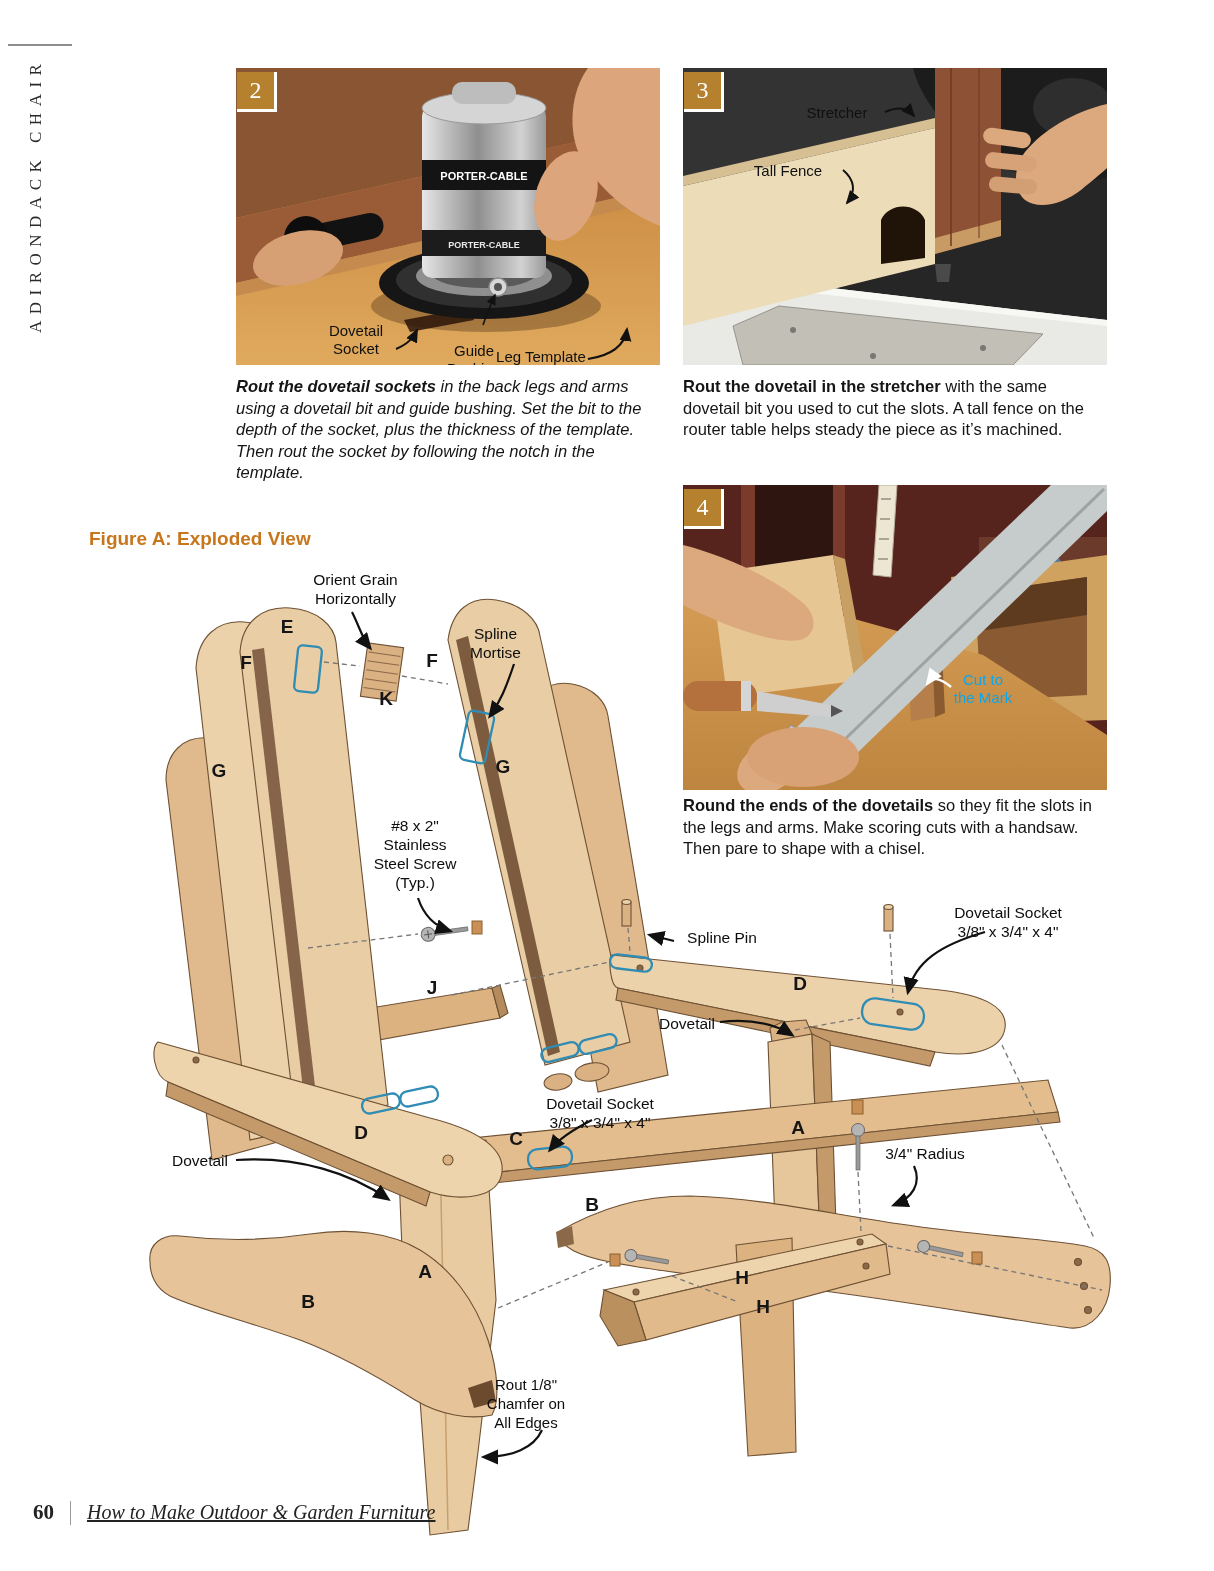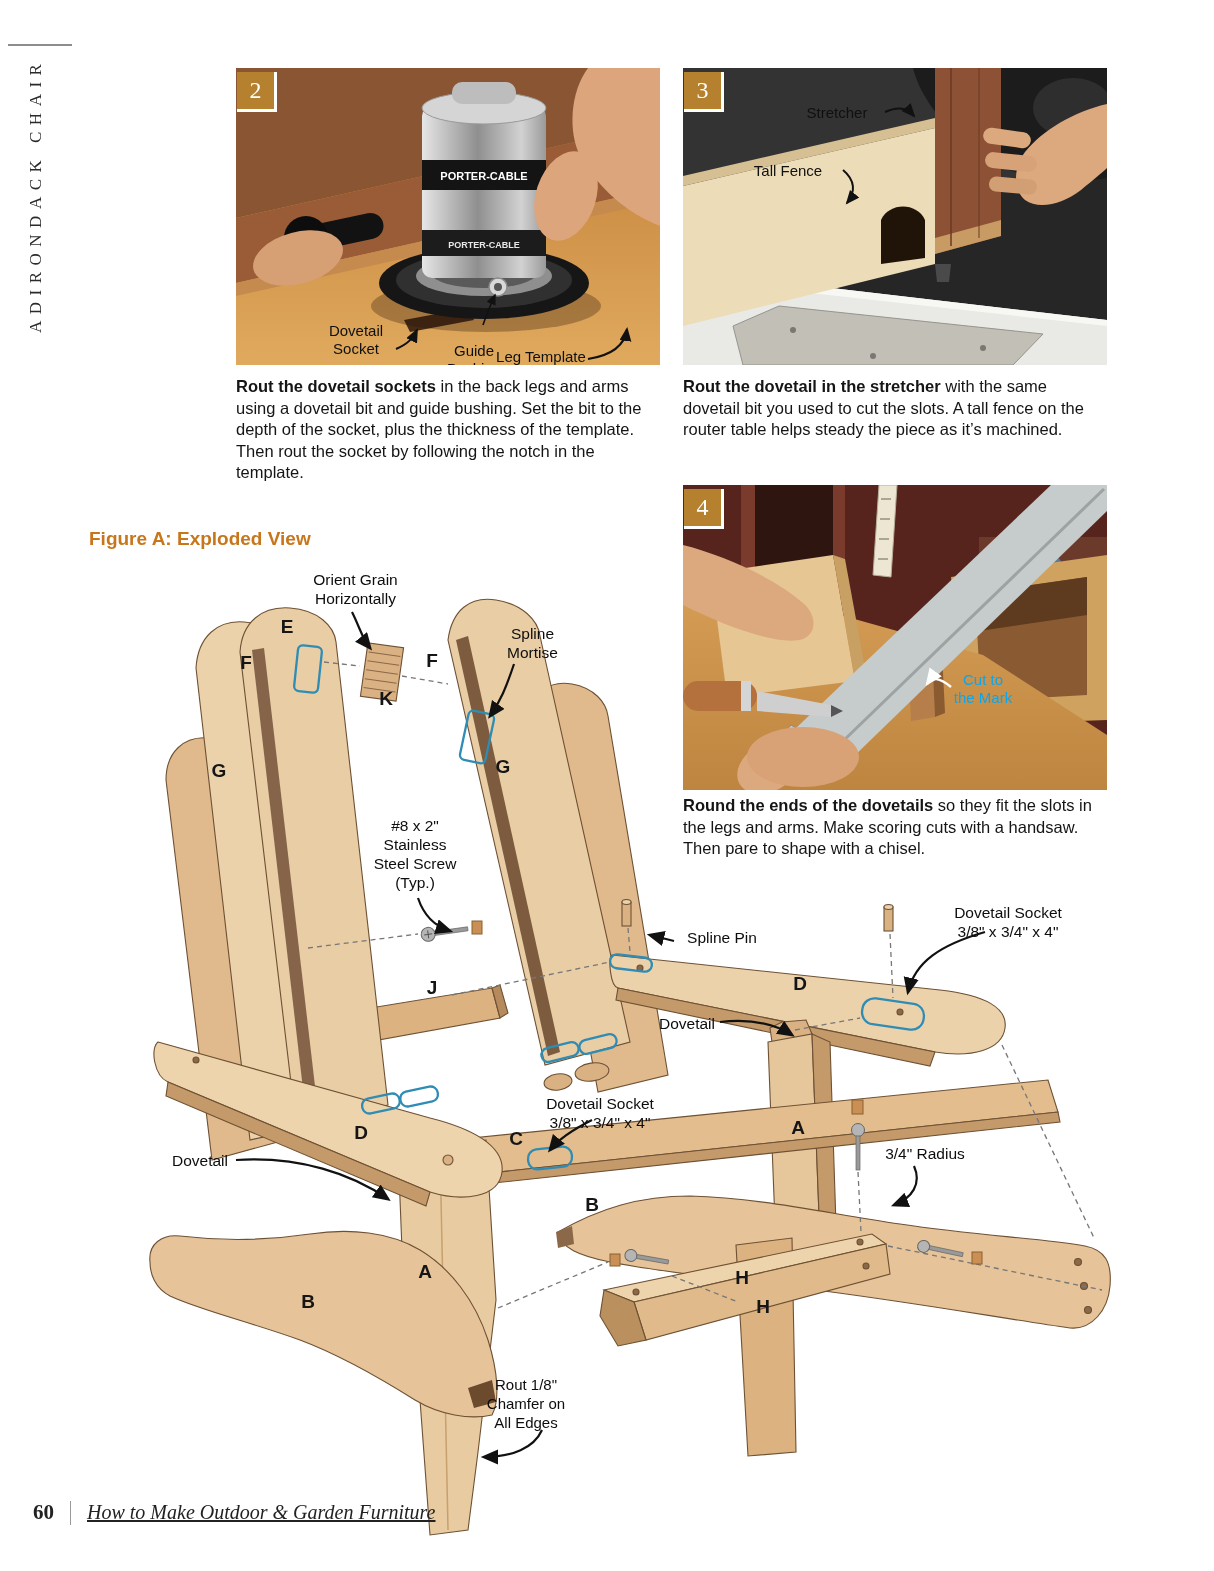--- a/index.html
+++ b/index.html
@@ -85,21 +85,21 @@
       <path d="M247,257 C251,245 255,236 259,227" fill="none" stroke="#111" stroke-width="1.6" marker-end="url(#arr)"></path>
       <path d="M352,291 C378,287 389,276 391,261" fill="none" stroke="#111" stroke-width="2" marker-end="url(#arr)"></path>
     </svg>
     <div class="badge">2</div>
     <div class="plabel" style="left:70px;top:254px;width:100px;">Dovetail
 Socket</div>
     <div class="plabel" style="left:190px;top:258px;width:96px;margin-top:16px;">Guide
 Bushing</div>
     <div class="plabel" style="left:255px;top:280px;width:100px;">Leg Template</div>
   </div>
-  <div class="cap" style="left:236px;top:376px;">
+  <div class="cap" style="left:236px;top:376px;font-style:italic;">
     <b>Rout the dovetail sockets</b><span> in the back legs and arms using a dovetail bit and guide bushing. Set the bit to the depth of the socket, plus the thickness of the template. Then rout the socket by following the notch in the template.</span>
   </div>
 
   <div class="photo" style="left:683px;top:68px;width:424px;height:297px;background:#262626;">
     <svg width="424" height="297" viewBox="0 0 424 297">
       <rect width="424" height="130" fill="#333"></rect>
       <rect width="424" height="297" y="110" fill="#262626"></rect>
       <path d="M230,0 h194 v110 c-60,10 -120,-8 -150,-40 c-20,-22 -38,-45 -44,-70 Z" fill="#1c1c1c"></path>
       <ellipse cx="390" cy="40" rx="40" ry="30" fill="#2e2e2e"></ellipse>
       <polygon points="0,248 80,212 424,252 424,297 0,297" fill="#e9e9e5"></polygon>
@@ -330,21 +330,21 @@
       <path d="M720,1022 C756,1018 778,1026 792,1035" marker-end="url(#darr)"></path>
       <path d="M592,1120 C572,1130 558,1140 550,1150" marker-end="url(#darr)"></path>
       <path d="M236,1160 C300,1156 352,1174 388,1199" marker-end="url(#darr)"></path>
       <path d="M914,1166 C922,1184 912,1198 894,1205" marker-end="url(#darr)"></path>
       <path d="M542,1430 C534,1448 512,1457 484,1457" marker-end="url(#darr)"></path>
     </g>
   </svg>
 
   <div class="co" style="left:288px;top:570px;width:135px;">Orient Grain
 Horizontally</div>
-  <div class="co" style="left:485px;top:624px;width:95px;">Spline
+  <div class="co" style="left:448px;top:624px;width:95px;">Spline
 Mortise</div>
   <div class="co" style="left:352px;top:816px;width:126px;">#8 x 2"
 Stainless
 Steel Screw
 (Typ.)</div>
   <div class="co" style="left:676px;top:928px;width:92px;">Spline Pin</div>
   <div class="co" style="left:942px;top:903px;width:132px;">Dovetail Socket
 3/8" x 3/4" x 4"</div>
   <div class="co" style="left:654px;top:1014px;width:66px;">Dovetail</div>
   <div class="co" style="left:522px;top:1094px;width:156px;">Dovetail Socket

